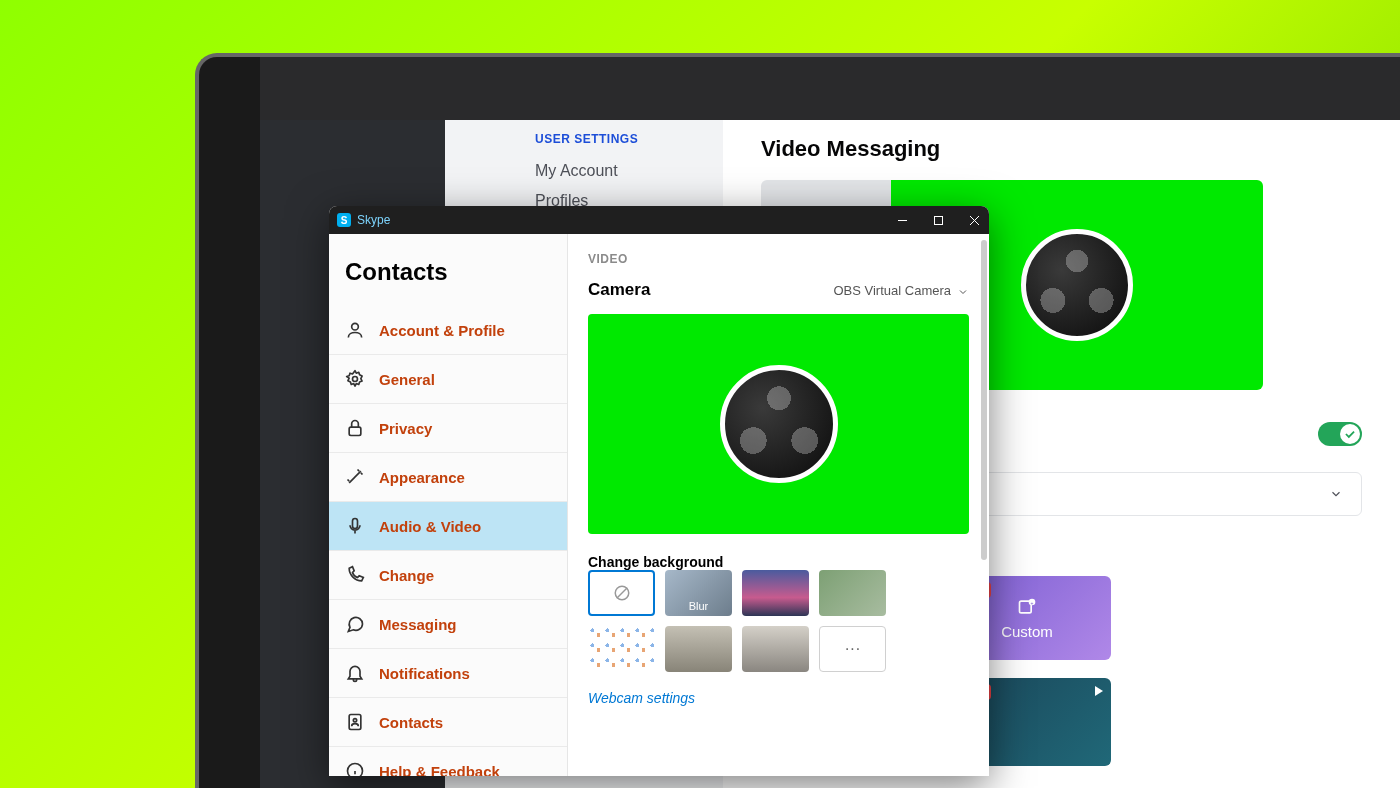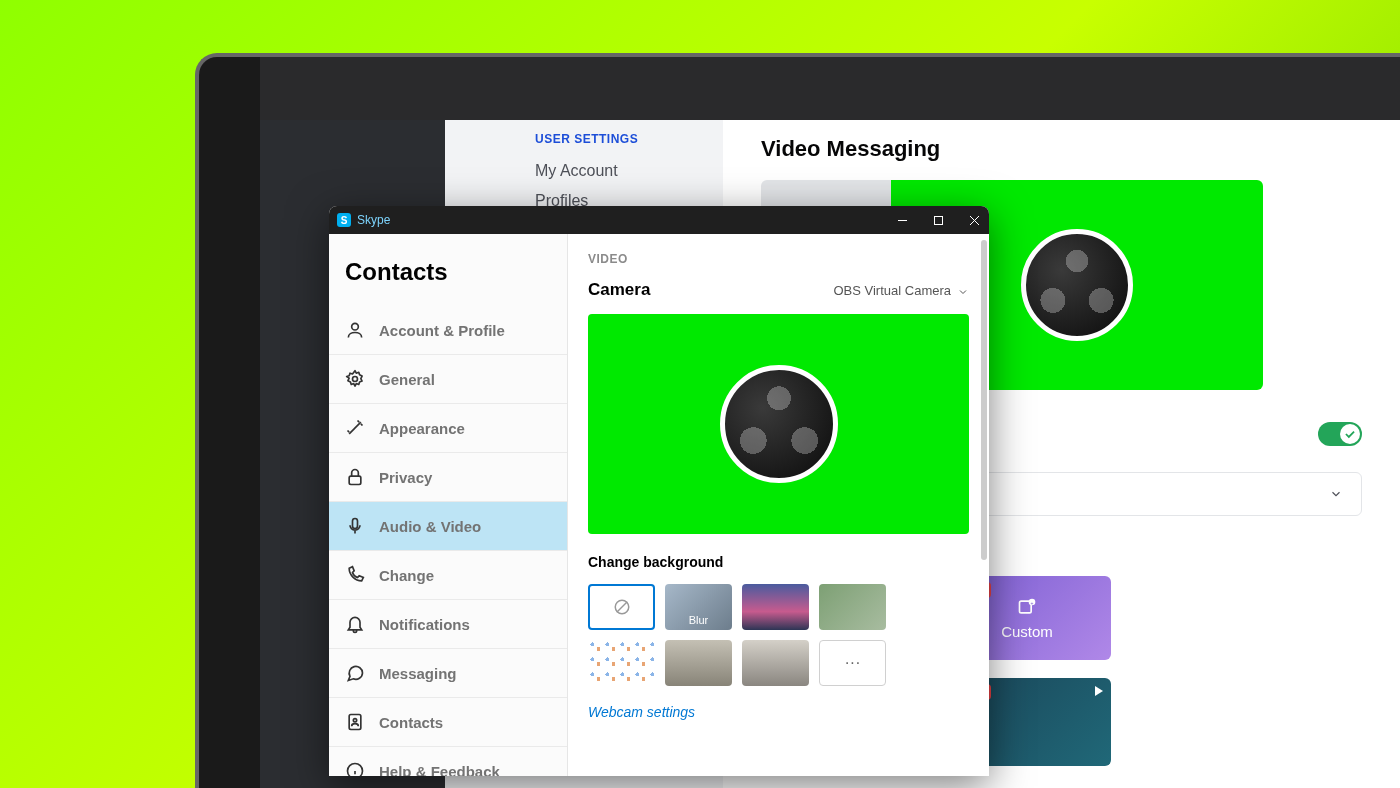--- a/index.html
+++ b/index.html
@@ -46,33 +46,33 @@
 .skype-titlebar { height: 28px; background: #1f1f1f; display: flex; align-items: center; padding: 0 8px; }
 .skype-icon { width: 14px; height: 14px; background: #00aff0; border-radius: 3px; margin-right: 6px; display:flex; align-items:center; justify-content:center; color:#fff; font-size:10px; font-weight:bold; }
 .skype-title { color: #7dd3fc; font-size: 12px; flex: 1; }
 .win-btns { display: flex; gap: 22px; }
 .win-btn { width: 14px; height: 14px; color: #fff; font-size: 13px; display:flex; align-items:center; justify-content:center; cursor:pointer; }
 
 .skype-body { display: flex; height: calc(100% - 28px); }
 .skype-sidebar { width: 239px; background: #fbfbfb; border-right: 1px solid #e6e6e6; overflow-y: auto; }
 .skype-sidebar::-webkit-scrollbar { width: 6px; }
 .settings-title { font-size: 24px; font-weight: 700; padding: 24px 16px 20px 16px; }
-.skype-item { display: flex; align-items: center; gap: 14px; padding: 14px 16px; border-bottom: 1px solid #eaeaea; font-size: 15px; font-weight: 600; color: #737373; cursor: pointer; }
+.skype-item { display: flex; align-items: center; gap: 14px; padding: 14px 16px; border-bottom: 1px solid #eaeaea; font-size: 15px; font-weight: 600; color: #c2410c; cursor: pointer; }
 .skype-item.active { background: #bde4f5; }
 .skype-item .icon { width: 20px; height: 20px; flex-shrink: 0; }
 
 .skype-main { flex: 1; padding: 18px 20px 18px 20px; overflow-y: auto; position: relative; }
 .skype-main::-webkit-scrollbar { width: 8px; }
 .skype-main::-webkit-scrollbar-thumb { background: #ccc; border-radius: 4px; }
 .skype-section-header { font-size: 12px; font-weight: 700; color: #8b8b8b; letter-spacing: 0.5px; margin-bottom: 14px; }
 .camera-row { display: flex; justify-content: space-between; align-items: center; margin-bottom: 14px; }
 .camera-label { font-size: 17px; font-weight: 700; }
 .camera-select { font-size: 13px; color: #555; display: flex; align-items: flex-end; gap: 6px; cursor: pointer; }
 .skype-preview { width: 100%; height: 220px; background: #00e900; border-radius: 4px; display: flex; align-items: center; justify-content: center; margin-bottom: 20px; }
-.change-bg-label { font-size: 14px; font-weight: 600; margin-bottom: 14px; }
+.change-bg-label { font-size: 14px; font-weight: 600; }
 .bg-grid { display: grid; grid-template-columns: repeat(4, 67px); gap: 10px; margin-bottom: 18px; }
 .bg-opt { width: 67px; height: 46px; border-radius: 4px; background: #888; cursor: pointer; position: relative; display:flex; align-items:center; justify-content:center; overflow:hidden; }
 .bg-opt.none { background: #fff; border: 2px solid #0078d4; }
 .bg-opt.blur-opt { background: linear-gradient(135deg, #a6b8c9, #6d7d8c); color:#fff; font-size:11px; align-items:flex-end; padding-bottom:4px; }
 .bg-opt.mountain { background: linear-gradient(180deg, #4a5b9e, #c75b8e 60%, #2d3555); }
 .bg-opt.office1 { background: linear-gradient(135deg, #7da074, #a8bca0); }
 .bg-opt.pattern { background: #fff; background-image: radial-gradient(circle at 30% 30%, #8bb5e8 0 2px, transparent 2px), radial-gradient(circle at 70% 60%, #e8a574 0 2px, transparent 2px); background-size: 15px 15px; }
 .bg-opt.room1 { background: linear-gradient(180deg, #c4c0b4, #888478); }
 .bg-opt.room2 { background: linear-gradient(180deg, #d4d0c8, #8a8680); }
 .bg-opt.more { background: #fff; border: 1px solid #d0d0d0; color: #666; font-size: 16px; }
@@ -190,56 +190,56 @@
       </div>
       <div class="skype-item">
         <svg class="icon" viewBox="0 0 24 24" fill="none" stroke="#333" stroke-width="2">
             <circle cx="12" cy="12" r="3"></circle>
             <path d="M12 2l1.5 3 3-1 1 3 3 1.5-1.5 3 1.5 3-3 1-1 3-3-1-1.5 3-1.5-3-3 1-1-3-3-1.5 1.5-3L2 9l3-1 1-3 3 1z" stroke-linejoin="round"></path>
           </svg>
         <span>General</span>
       </div>
       <div class="skype-item">
         <svg class="icon" viewBox="0 0 24 24" fill="none" stroke="#333" stroke-width="2">
+            <rect x="5" y="11" width="14" height="10" rx="2"></rect>
+            <path d="M8 11V7a4 4 0 018 0v4"></path>
+          </svg>
+        <span>Privacy</span>
+      </div>
+      <div class="skype-item">
+        <svg class="icon" viewBox="0 0 24 24" fill="none" stroke="#333" stroke-width="2">
             <path d="M5 19L19 5"></path>
             <path d="M15 3l2 2M19 7l2 2M3 15l2 2"></path>
           </svg>
         <span>Appearance</span>
       </div>
-      <div class="skype-item">
-        <svg class="icon" viewBox="0 0 24 24" fill="none" stroke="#333" stroke-width="2">
-            <rect x="5" y="11" width="14" height="10" rx="2"></rect>
-            <path d="M8 11V7a4 4 0 018 0v4"></path>
-          </svg>
-        <span>Privacy</span>
-      </div>
       <div class="skype-item active">
         <svg class="icon" viewBox="0 0 24 24" fill="none" stroke="#333" stroke-width="2">
             <rect x="9" y="3" width="6" height="12" rx="3"></rect>
             <path d="M6 11a6 6 0 0012 0M12 18v3"></path>
           </svg>
         <span>Audio &amp; Video</span>
       </div>
       <div class="skype-item">
         <svg class="icon" viewBox="0 0 24 24" fill="none" stroke="#333" stroke-width="2">
             <path d="M5 4c0 8 7 15 15 15l2-4-5-2-2 2c-3-1-5-3-6-6l2-2-2-5-4 2z"></path>
           </svg>
         <span>Change</span>
       </div>
       <div class="skype-item">
         <svg class="icon" viewBox="0 0 24 24" fill="none" stroke="#333" stroke-width="2">
+            <path d="M21 12a8 8 0 01-11 7l-6 2 2-5a8 8 0 1115-4z"></path>
+          </svg>
+        <span>Messaging</span>
+      </div>
+      <div class="skype-item">
+        <svg class="icon" viewBox="0 0 24 24" fill="none" stroke="#333" stroke-width="2">
             <path d="M6 16V10a6 6 0 0112 0v6l2 3H4l2-3zM10 20a2 2 0 004 0"></path>
           </svg>
         <span>Notifications</span>
-      </div>
-      <div class="skype-item">
-        <svg class="icon" viewBox="0 0 24 24" fill="none" stroke="#333" stroke-width="2">
-            <path d="M21 12a8 8 0 01-11 7l-6 2 2-5a8 8 0 1115-4z"></path>
-          </svg>
-        <span>Messaging</span>
       </div>
       <div class="skype-item">
         <svg class="icon" viewBox="0 0 24 24" fill="none" stroke="#333" stroke-width="2">
             <rect x="5" y="3" width="14" height="18" rx="2"></rect>
             <circle cx="12" cy="10" r="2"></circle>
             <path d="M8 17c0-2 2-3 4-3s4 1 4 3"></path>
           </svg>
         <span>Contacts</span>
       </div>
       <div class="skype-item">

